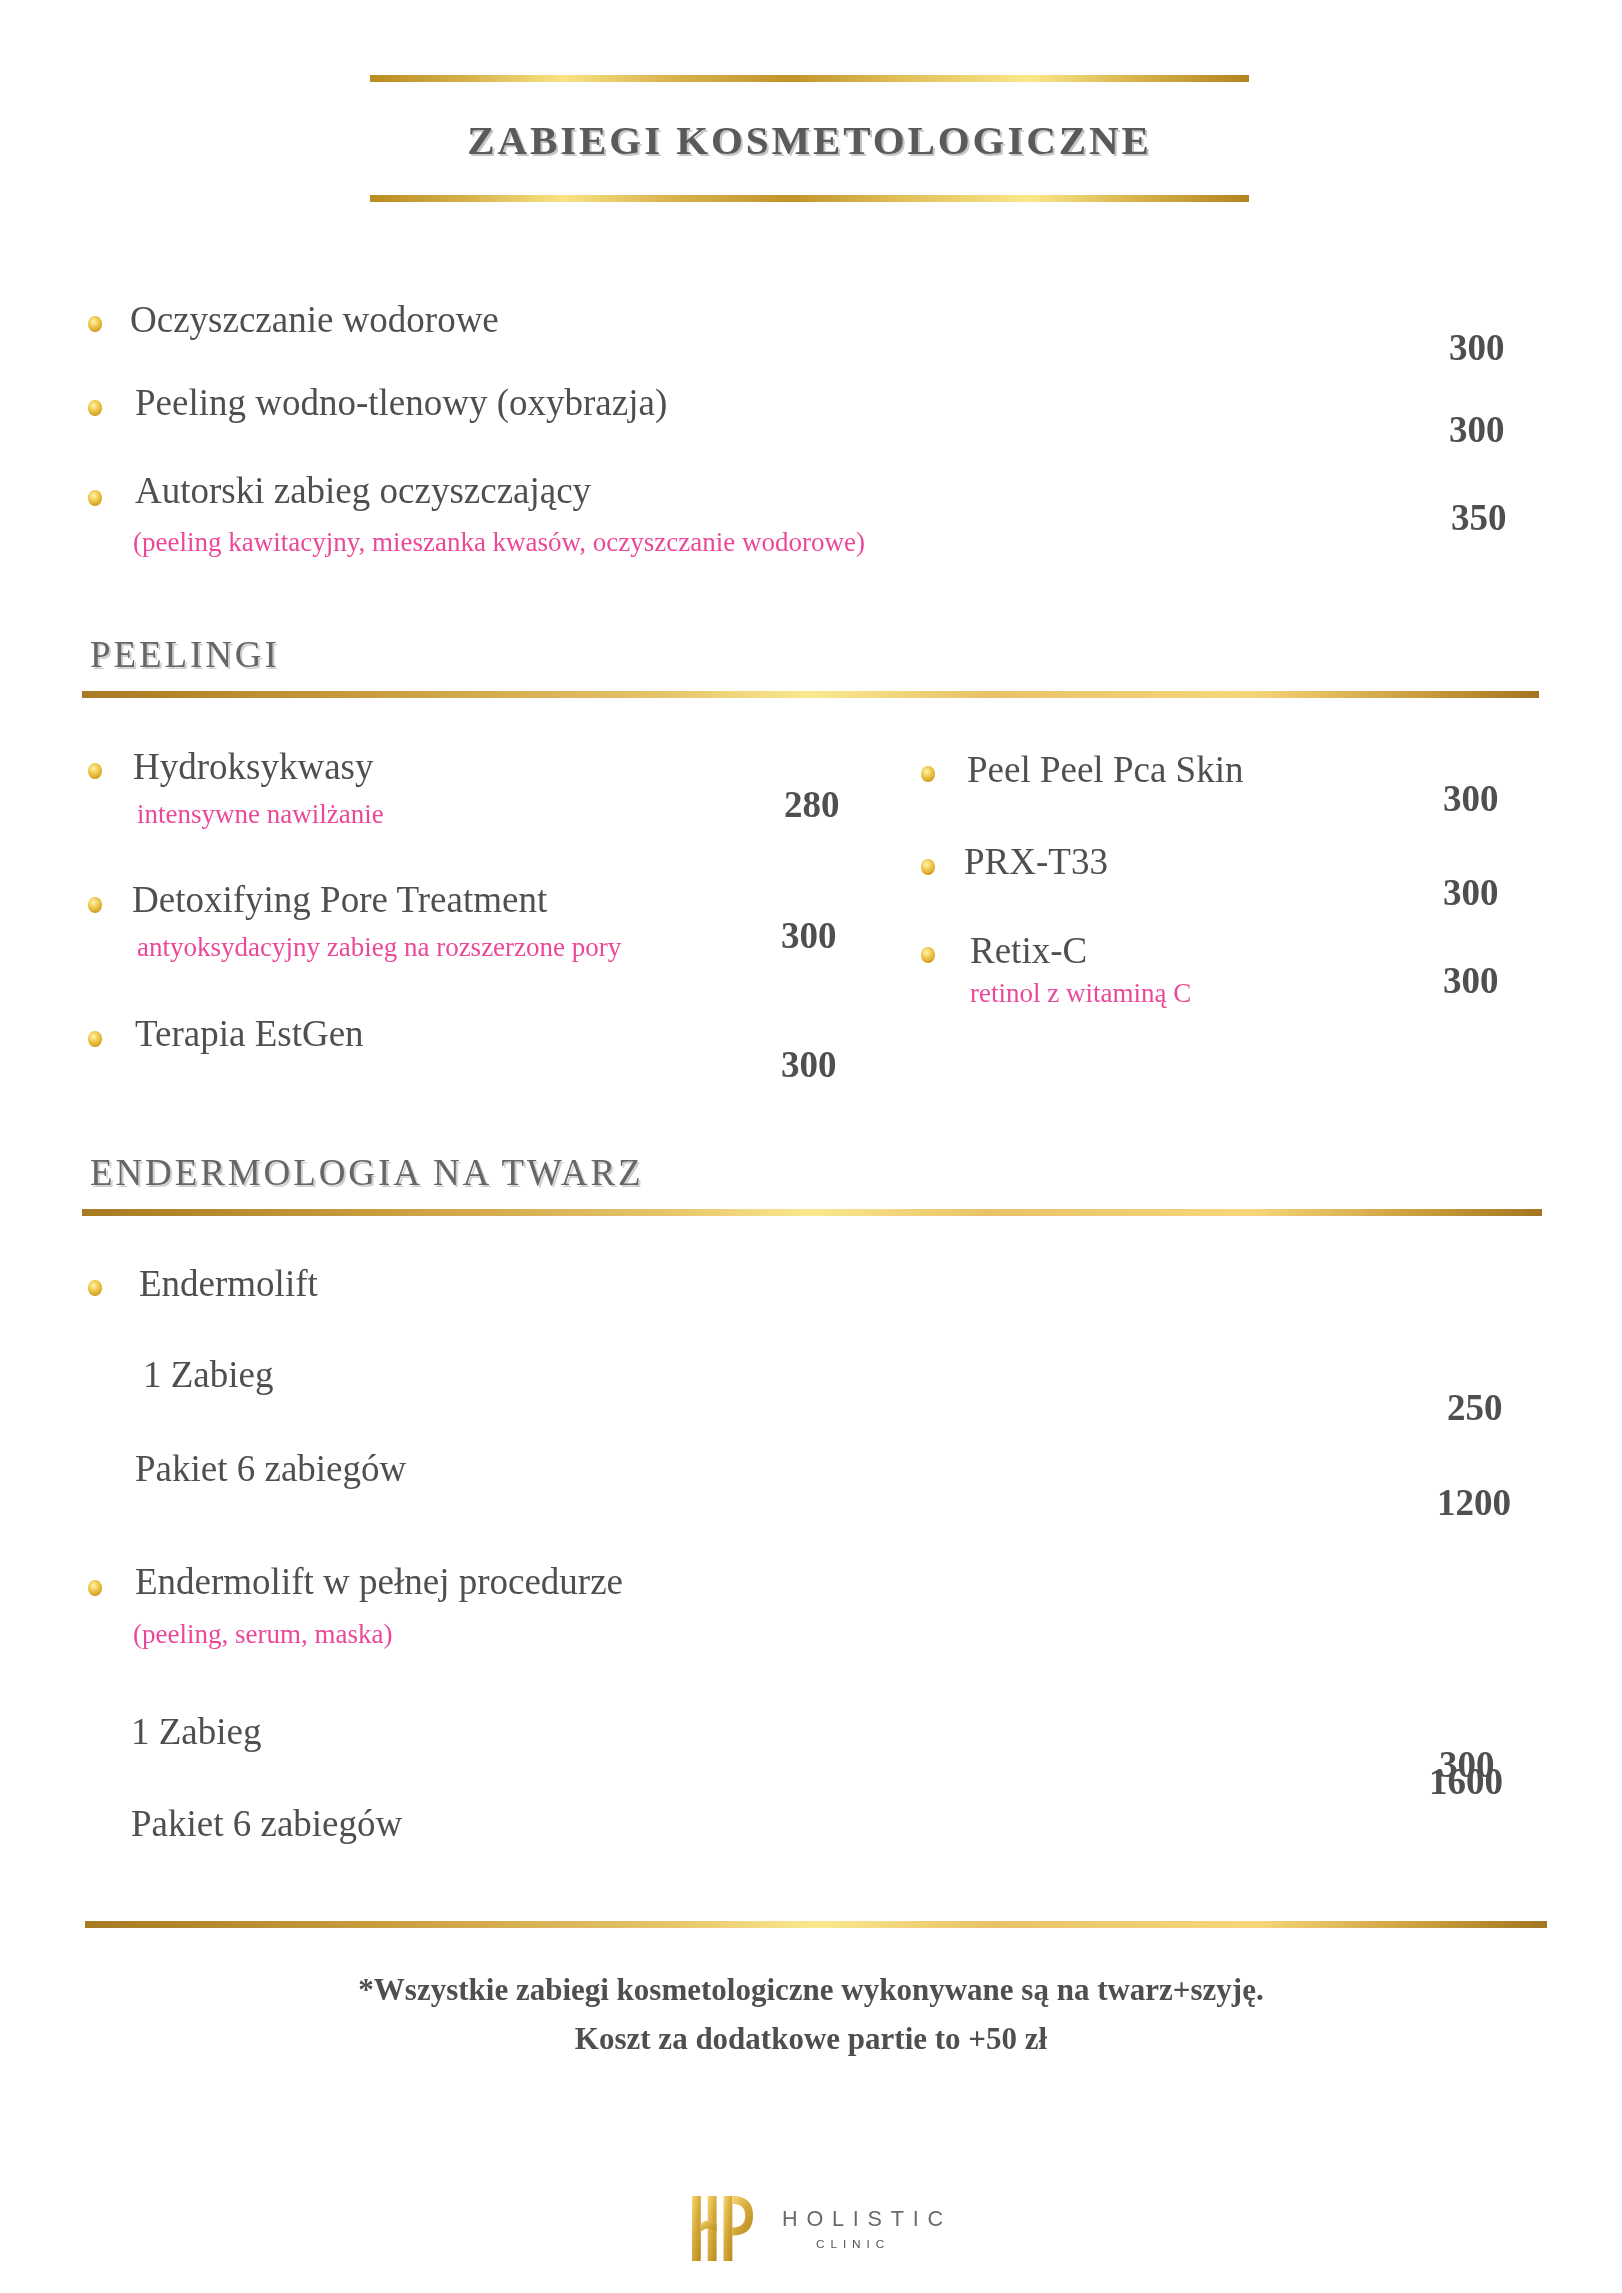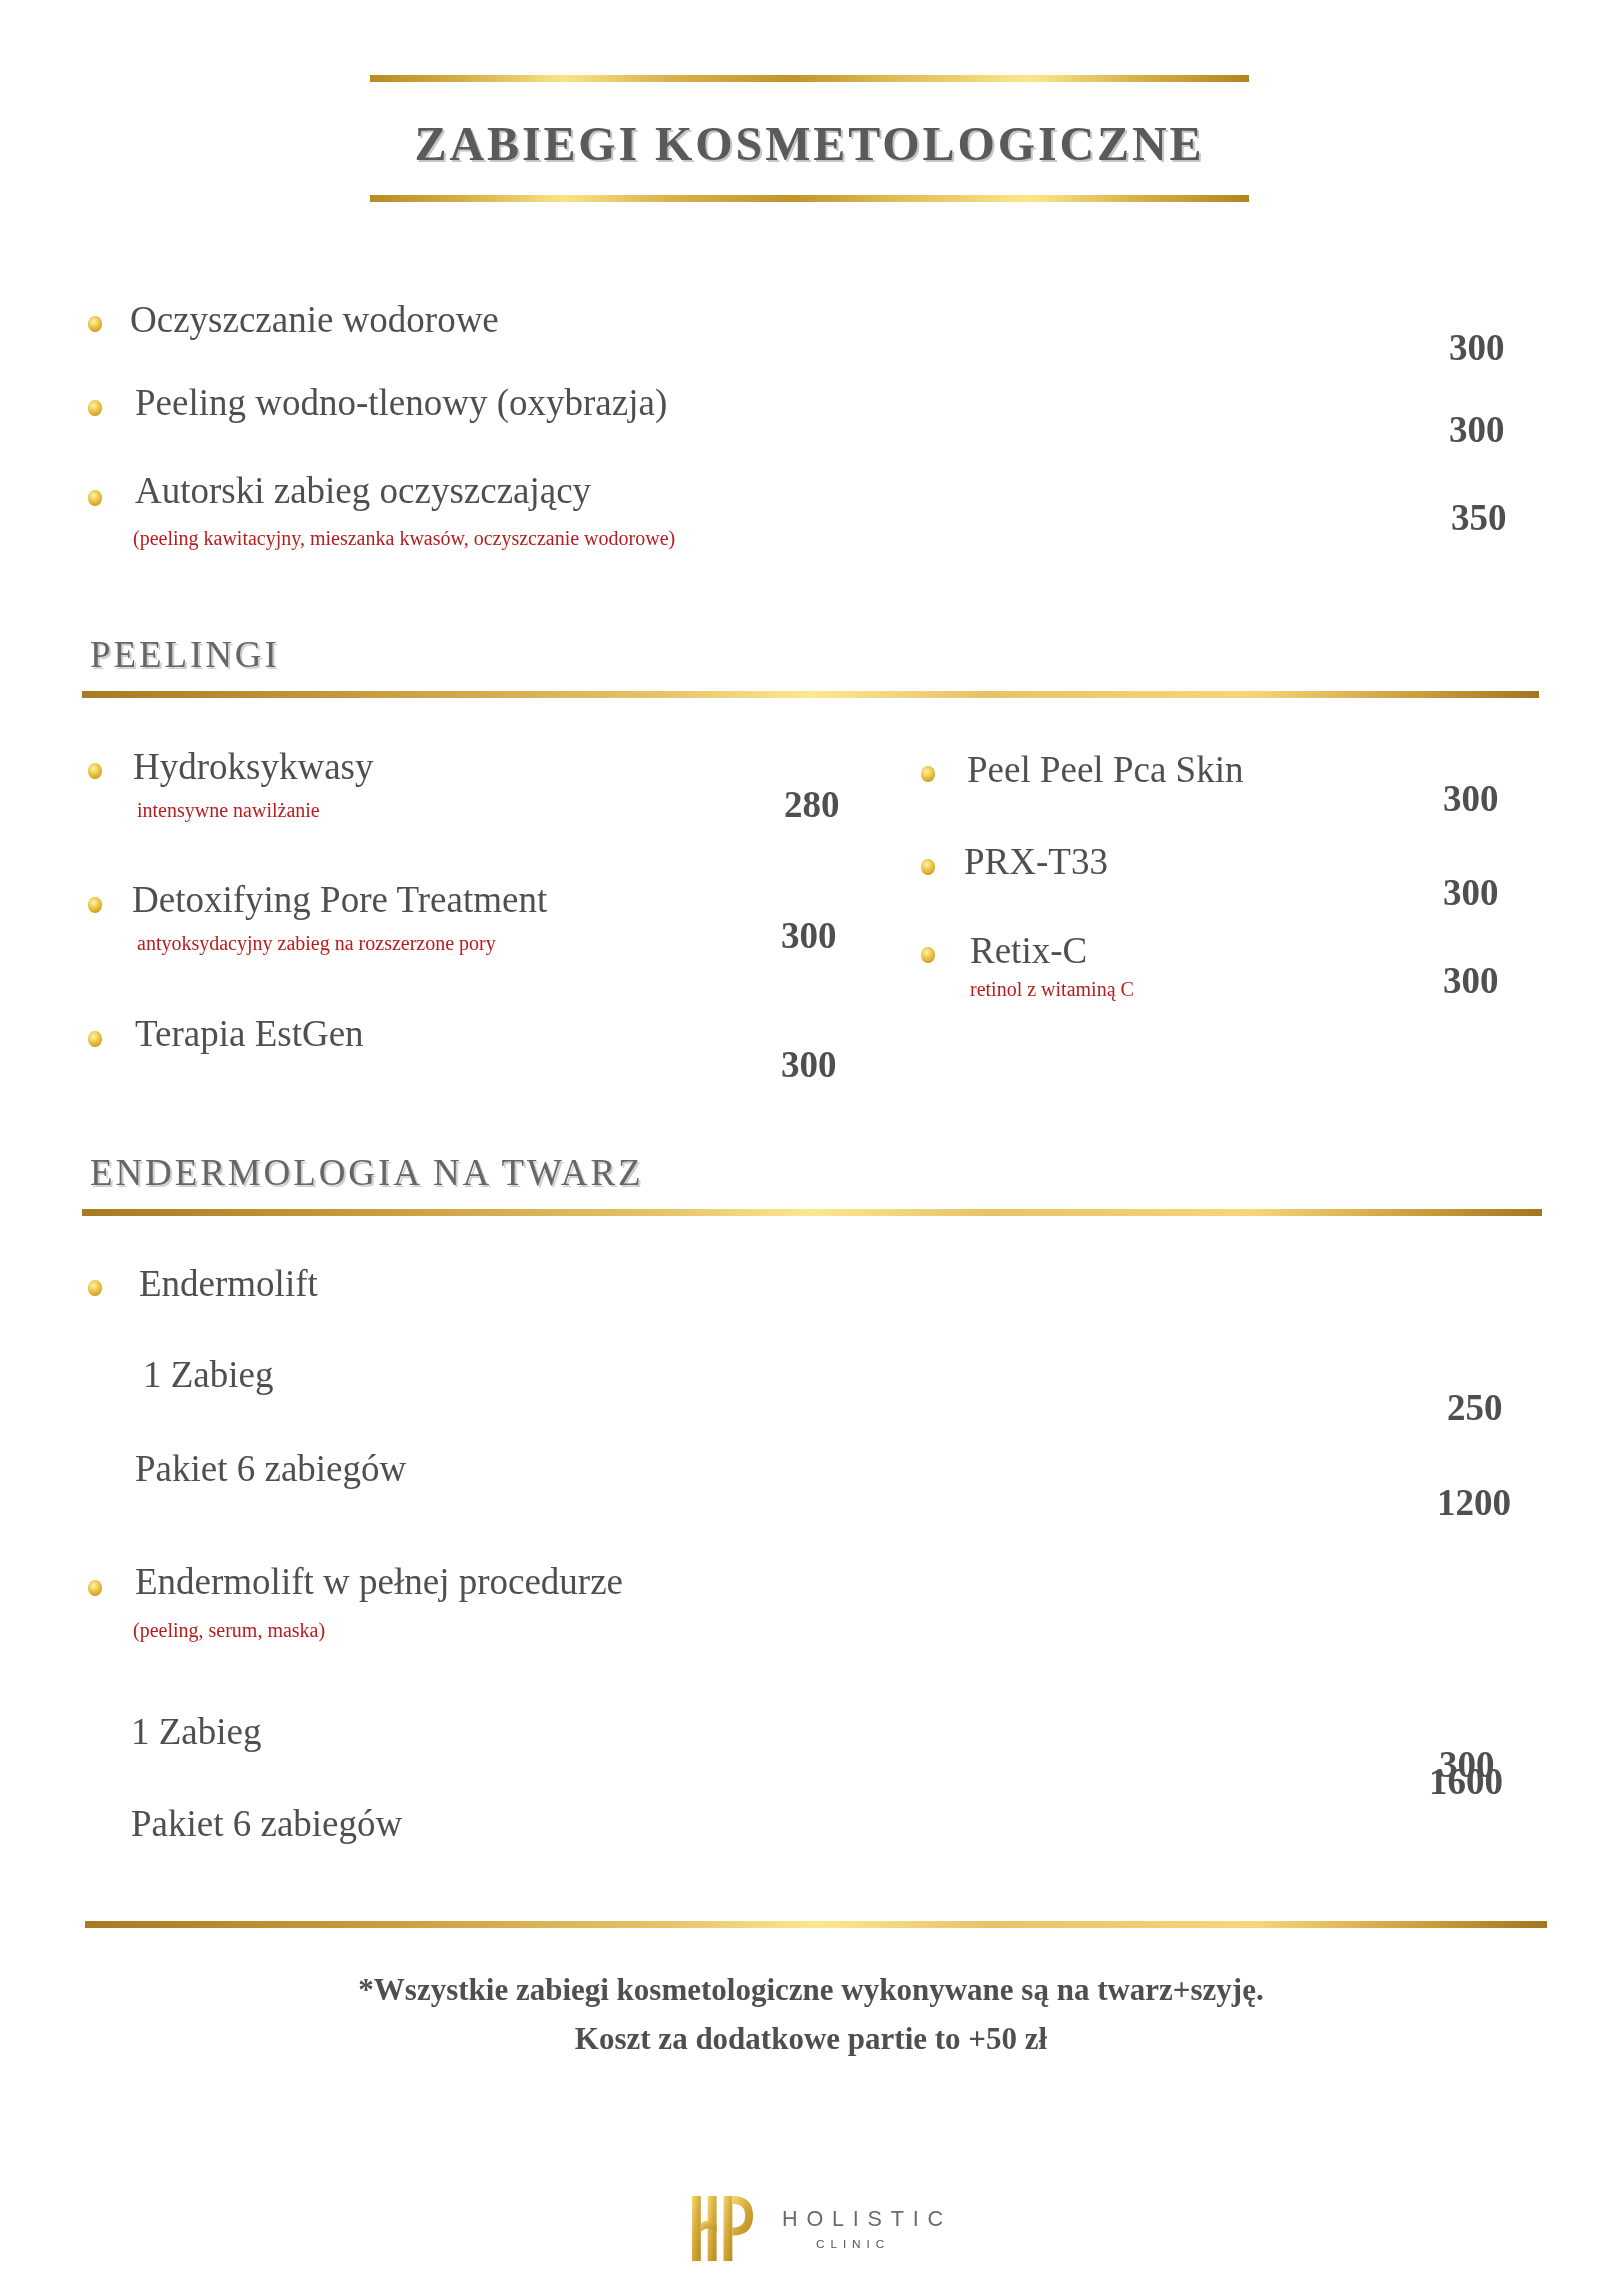--- a/index.html
+++ b/index.html
@@ -22,21 +22,21 @@
     }
     .gold-bar.title {
       background: linear-gradient(90deg, #b98c22 0%, #d3ad46 10%, #f9e384 22%, #d9b24e 34%, #c0942a 48%, #e0bd57 60%, #fbe78a 75%, #d4ae46 88%, #b28420 100%);
     }
     .title-text {
       position: absolute;
       left: 370px;
       width: 879px;
       top: 116px;
       text-align: center;
-      font-size: 48px;
+      font-size: 41px;
       letter-spacing: 2.9px;
       font-weight: bold;
       color: #5a5a5a;
       text-shadow: 2px 2px 0 #c6c6c6;
     }
     .section-title {
       position: absolute;
       left: 90px;
       font-size: 37px;
       letter-spacing: 2.9px;
@@ -52,22 +52,22 @@
       background: radial-gradient(circle at 40% 35%, #fff3b0 0%, #f1cd55 35%, #d5a526 70%, #b88a17 100%);
     }
     .item-name {
       position: absolute;
       font-size: 37px;
       color: #4f4f4f;
       white-space: nowrap;
     }
     .item-sub {
       position: absolute;
-      font-size: 20px;
-      color: #b91c1c;
+      font-size: 27px;
+      color: #ec4899;
       white-space: nowrap;
     }
     .price {
       position: absolute;
       font-size: 37px;
       color: #4f4f4f;
       white-space: nowrap;
       font-weight: bold;
       margin-top: 26px;
     }

